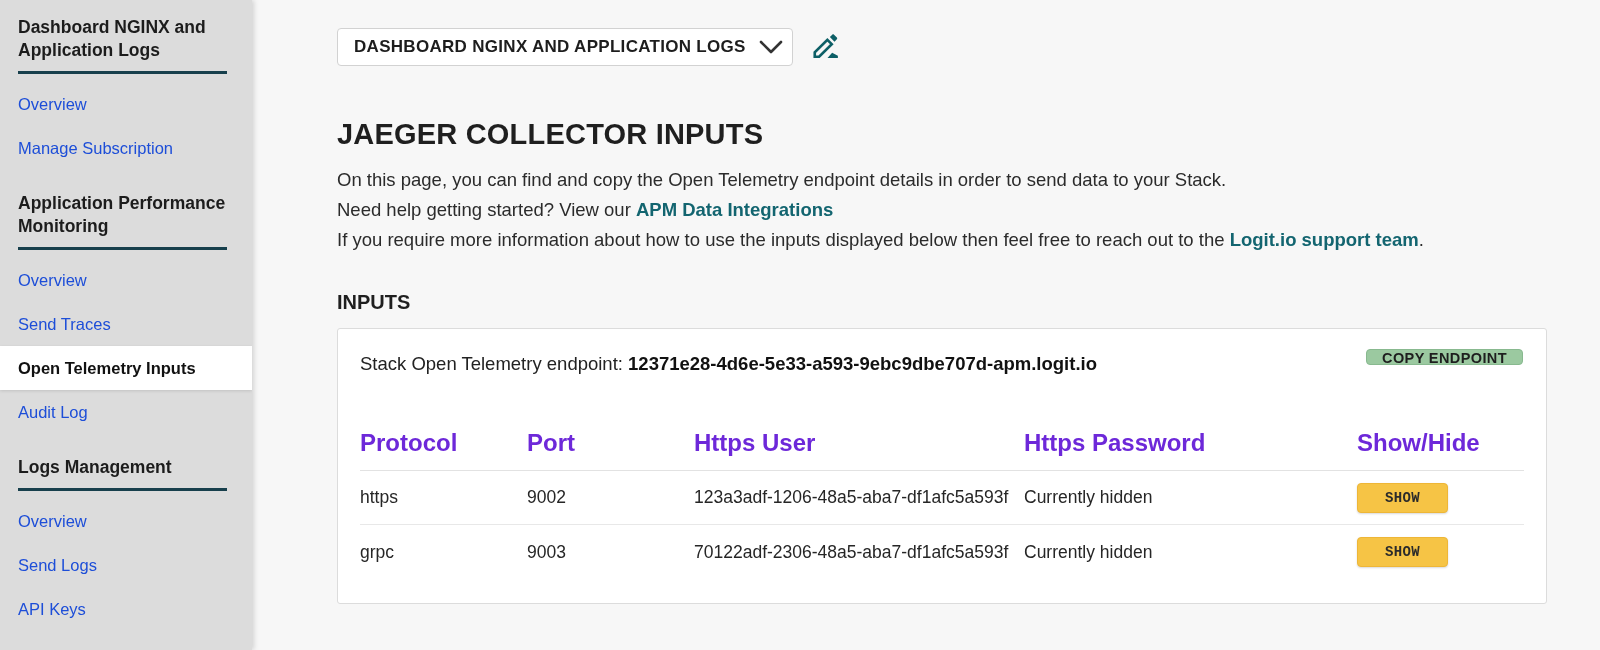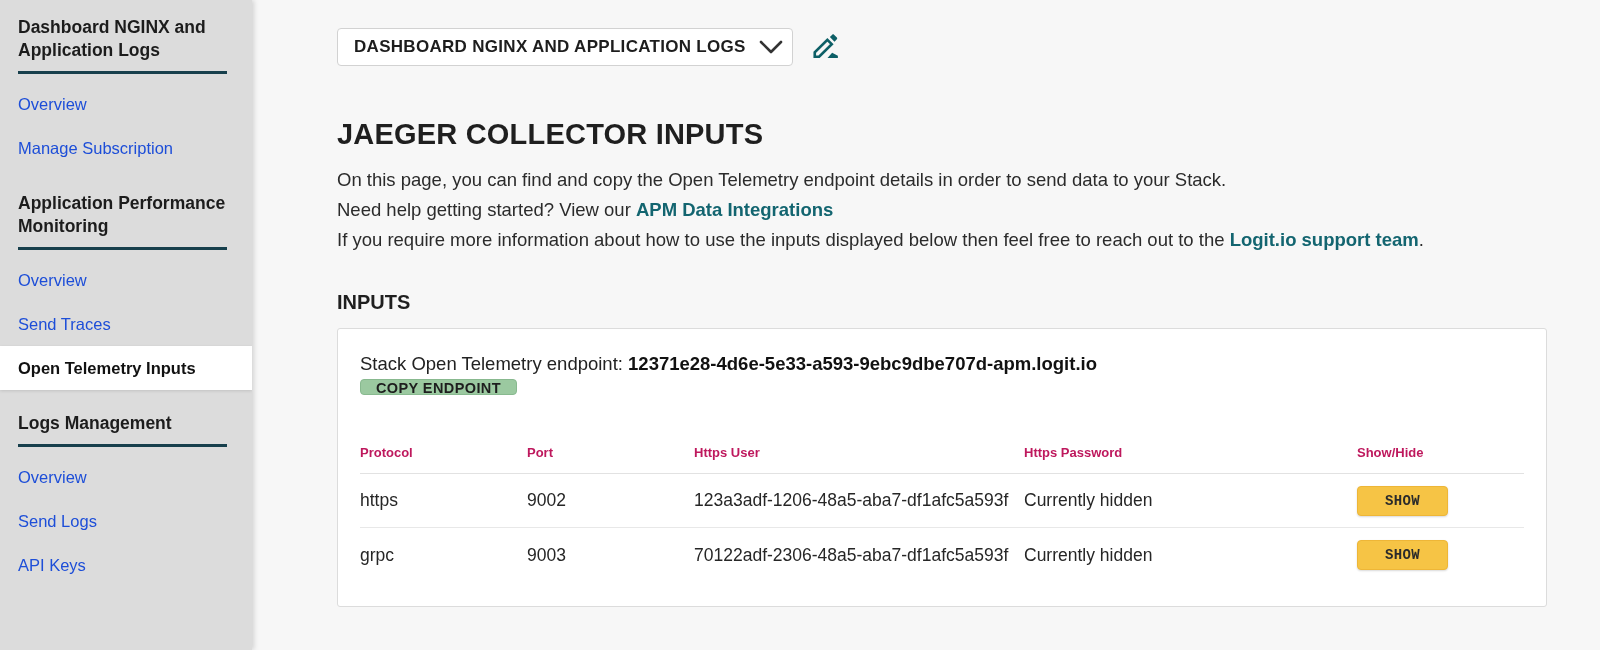--- a/index.html
+++ b/index.html
@@ -129,21 +129,20 @@
     background: #ffffff;
     border: 1px solid #dcdcdc;
     border-radius: 3px;
     padding: 20px 22px 24px 22px;
   }
 
   .endpoint-row {
     display: flex;
     justify-content: space-between;
     align-items: flex-start;
-    flex-direction: column;
   }
   .endpoint-text { font-size: 18.5px; color: #222; line-height: 30px; }
   .endpoint-text b { color: #111; }
   .copy-btn {
     background: #9bc9a0;
     border: 1px solid #88b98f;
     border-radius: 4px;
     height: 16px;
     padding: 0 15px;
     font-family: "Liberation Sans", sans-serif;
@@ -155,23 +154,23 @@
     margin-right: 1px;
   }
 
   .otel-table { margin-top: 50px; }
   .t-row {
     display: grid;
     grid-template-columns: 167px 167px 330px 333px 1fr;
     align-items: center;
   }
   .t-head {
-    font-size: 13px;
-    font-weight: bold;
-    color: #be185d;
+    font-size: 24px;
+    font-weight: bold;
+    color: #6d28d9;
     padding-bottom: 13px;
     border-bottom: 1px solid #e2e2e2;
   }
   .t-data {
     font-size: 17.5px;
     color: #262626;
     min-height: 54px;
   }
   .t-data.with-divider { border-bottom: 1px solid #e8e8e8; }
   .show-btn {
@@ -201,20 +200,21 @@
     <div class="side-item">Overview</div>
     <div class="side-item">Manage Subscription</div>
   </div>
 
   <div class="side-section">
     <div class="side-section-title">Application Performance Monitoring</div>
     <hr class="side-underline">
     <div class="side-item">Overview</div>
     <div class="side-item">Send Traces</div>
     <div class="side-item selected">Open Telemetry Inputs</div>
+    <div class="side-item">Audit Log</div>
   </div>
 
   <div class="side-section">
     <div class="side-section-title">Logs Management</div>
     <hr class="side-underline">
     <div class="side-item">Overview</div>
     <div class="side-item">Send Logs</div>
     <div class="side-item">API Keys</div>
   </div>
 

